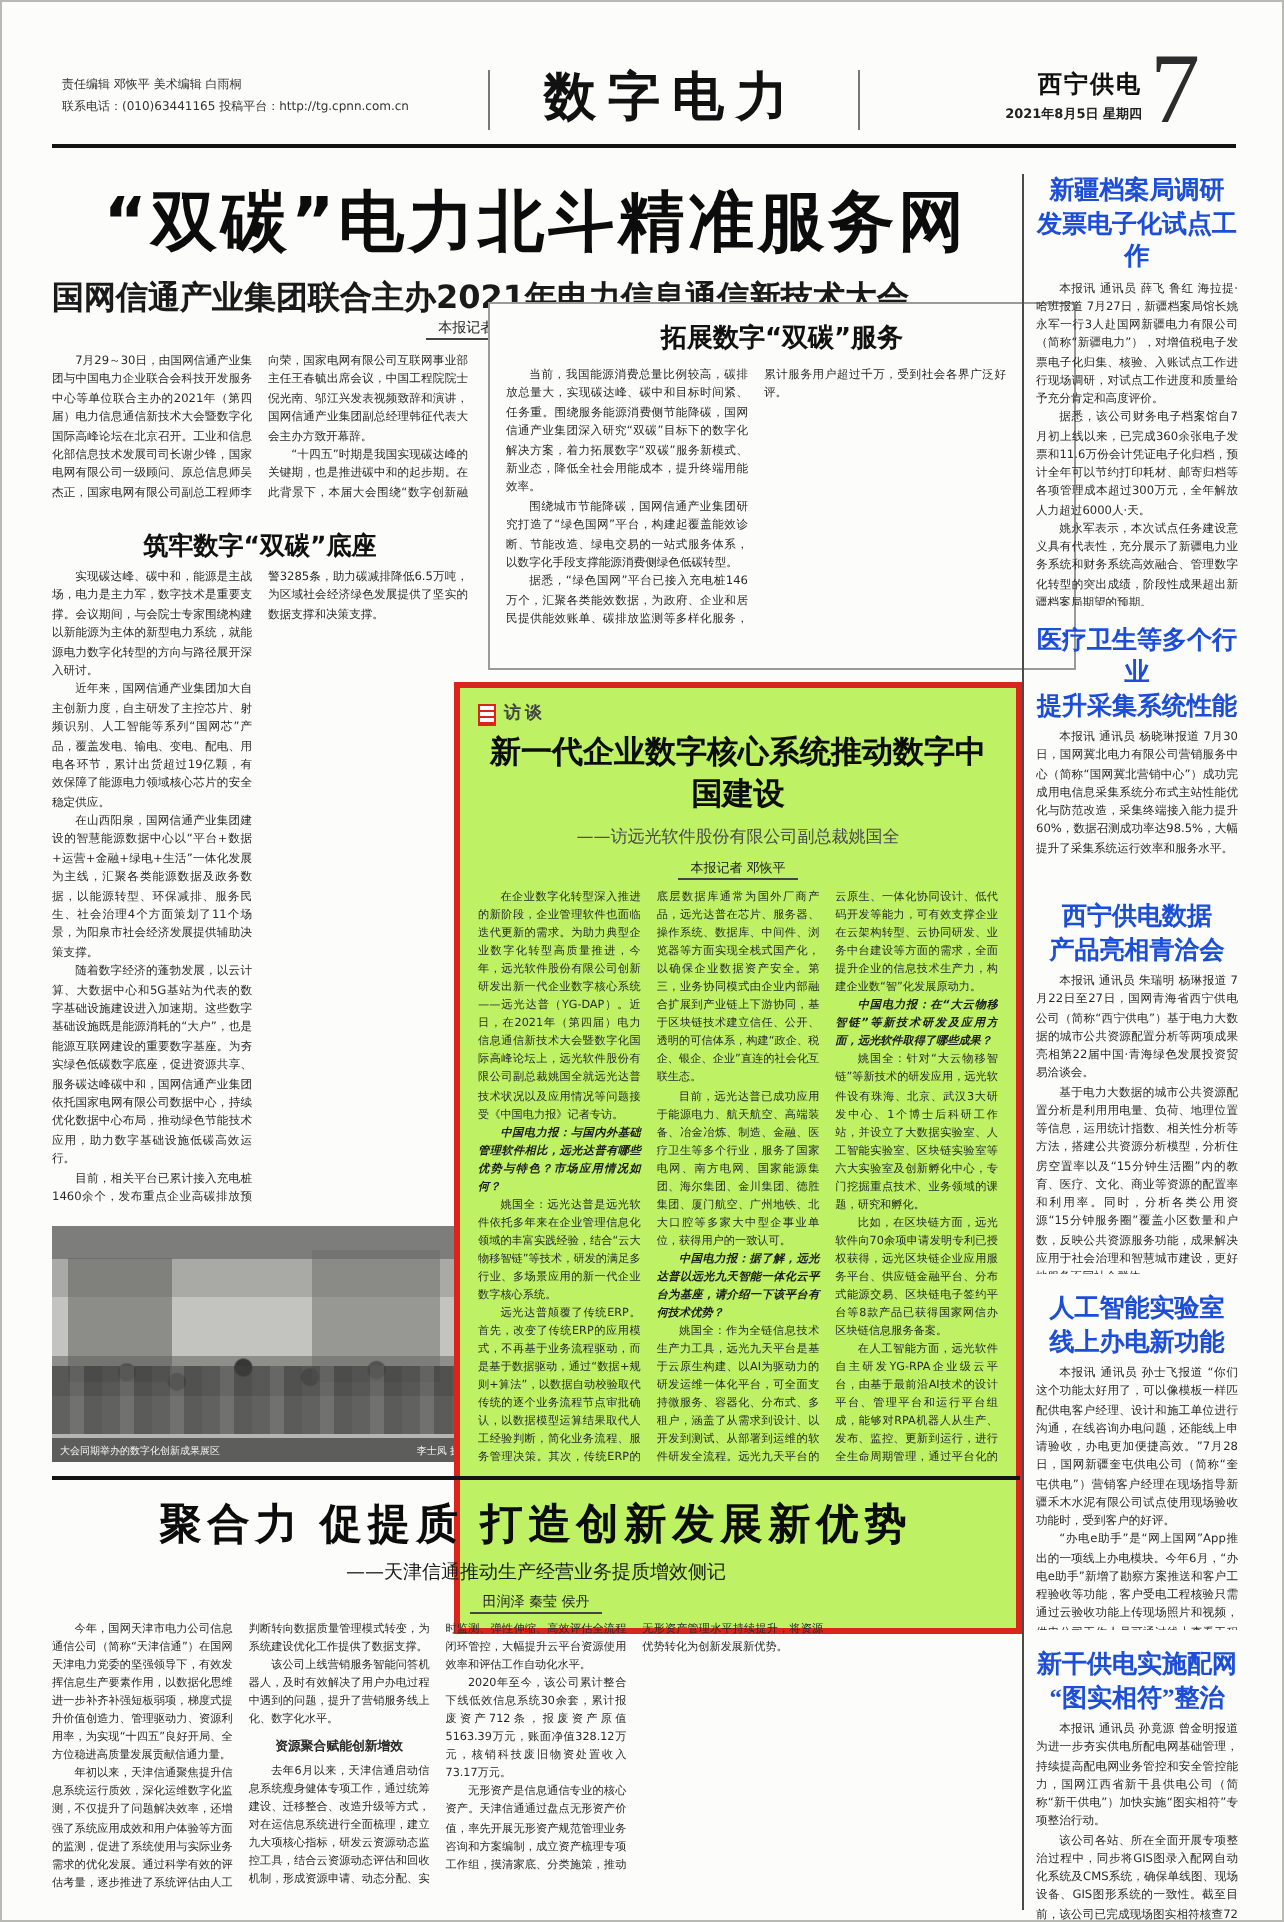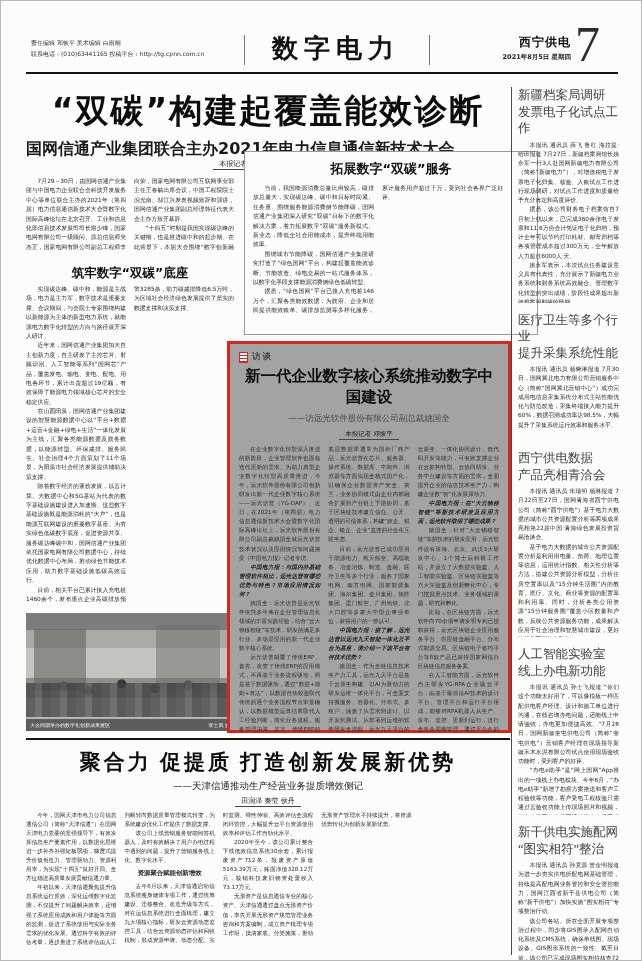--- a/index.html
+++ b/index.html
@@ -52,22 +52,22 @@
   .photo-cap{position:absolute;left:0;bottom:0;width:100%;height:12px;
              background:rgba(20,20,20,.55);color:#f4f4f2;font-size:5px;
              display:flex;justify-content:space-between;align-items:center;
              padding:0 4px;box-sizing:border-box;}
   
   .sub-art{left:243px;top:150px;width:294px;height:184px;border:1px solid #9a9a96;
            box-sizing:border-box;padding:6px 8px;background:#fcfcfa;}
   .sub-art h2{margin:2px 0 6px;text-align:center;font-size:13px;font-weight:800;color:#111;}
   .sub-body{width:250px;height:140px;}
   
-  .interview{left:226px;top:340px;width:284px;height:392px;border:3px solid #d9251c;
-             box-sizing:border-box;background:#a3a3a3;padding:7px 9px;}
+  .interview{left:226px;top:340px;width:284px;height:476px;border:3px solid #d9251c;
+             box-sizing:border-box;background:#bef264;padding:7px 9px;}
   .iv-labelrow{display:flex;align-items:center;gap:4px;}
   .iv-icon{width:9px;height:11px;border:1px solid #d9251c;box-sizing:border-box;
            background:repeating-linear-gradient(#fff 0 2px,#d9251c 2px 3px);}
   .iv-label{font-size:8.5px;font-weight:700;color:#444;letter-spacing:2px;}
   .iv-title{text-align:center;font-family:"Liberation Serif",serif;font-size:15.5px;
             font-weight:900;color:#0d0d0d;margin-top:3px;}
   .iv-sub{text-align:center;font-size:8.5px;color:#4a4a4a;margin-top:5px;}
   .iv-byline{margin-top:5px;}
   .iv-byline span{font-size:6.5px;}
   .iv-body{margin-top:6px;width:260px;height:296px;font-size:5.6px;}
@@ -80,22 +80,22 @@
   .bot-sub{left:25px;top:779px;width:484px;text-align:center;font-size:9.5px;
            font-weight:400;color:#1d1d1d;}
   .bot-byline{left:25px;top:795px;width:484px;}
   .bot-body{left:25px;top:810px;width:484px;height:142px;font-size:5.6px;}
   .bot-body p.subhead{text-indent:0;text-align:center;font-weight:800;
                       font-size:6.4px;margin:3px 0;}
   
   .side-rule{left:510px;top:86px;width:1px;height:868px;background:#4a4a46;}
   .sidebar{left:517px;top:86px;width:101px;}
   .side-art{margin-bottom:9px;}
-  .side-art h3{margin:0 0 4px;font-family:"Liberation Serif",serif;
-               font-size:12.5px;font-weight:400;line-height:1.32;color:#404040;}
+  .side-art h3{margin:0 0 4px;text-align:center;font-family:"Liberation Serif",serif;
+               font-size:12.5px;font-weight:700;line-height:1.32;color:#1d4ed8;}
   .side-body{font-size:5.8px;line-height:1.6;text-align:justify;color:#2a2a2a;overflow:hidden;}
   .side-body p{margin:0;text-indent:2em;}
   .h1cut{overflow:hidden;}
 </style>
 </head>
 <body>
 
 <div class="page">
 
   <div class="abs hdr-left">
@@ -105,21 +105,21 @@
   <div class="abs hdr-vrule" style="left:243px;top:34px;height:30px;"></div>
   <div class="abs hdr-title">数字电力</div>
   <div class="abs hdr-vrule" style="left:428px;top:34px;height:30px;"></div>
   <div class="abs hdr-right">
     <div class="hdr-paper">西宁供电</div>
     <div class="hdr-date">2021年8月5日 星期四</div>
   </div>
   <div class="abs hdr-page">7</div>
   <div class="abs hdr-rule"></div>
 
-  <div class="abs lead-headline">“双碳”构建起覆盖能效诊断</div>
+  <div class="abs lead-headline">“双碳”电力北斗精准服务网</div>
   <div class="abs lead-deck">国网信通产业集团联合主办2021年电力信息通信新技术大会</div>
   <div class="abs byline-row lead-byline">
     <span>本报记者 邓恢平  通讯员 杨东博</span>
   </div>
 
   <div class="abs colblock cols2 lead-b1">
       <p>7月29～30日，由国网信通产业集团与中国电力企业联合会科技开发服务中心等单位联合主办的2021年（第四届）电力信息通信新技术大会暨数字化国际高峰论坛在北京召开。工业和信息化部信息技术发展司司长谢少锋，国家电网有限公司一级顾问、原总信息师吴杰正，国家电网有限公司副总工程师李向荣，国家电网有限公司互联网事业部主任王春毓出席会议，中国工程院院士倪光南、邬江兴发表视频致辞和演讲，国网信通产业集团副总经理韩征代表大会主办方致开幕辞。</p>
       <p>“十四五”时期是我国实现碳达峰的关键期，也是推进碳中和的起步期。在此背景下，本届大会围绕“数字创新融合·助力‘双碳’目标”的主题，旨在大力推广电力信息通信技术、新应用、新模式、新业态，充分发挥信息通信技术在构建新型电力系统中的关键支撑作用。大会期间，国网信通产业集团系统展示了智能芯片、电力北斗精准服务网、能源大数据中心、国家新型基础设施服务、综合能源服务平台、新能源云平台等多项数字创新赋能“双碳”的成果。</p>
     </div>
   <div class="abs sec2-head">筑牢数字“双碳”底座</div>

